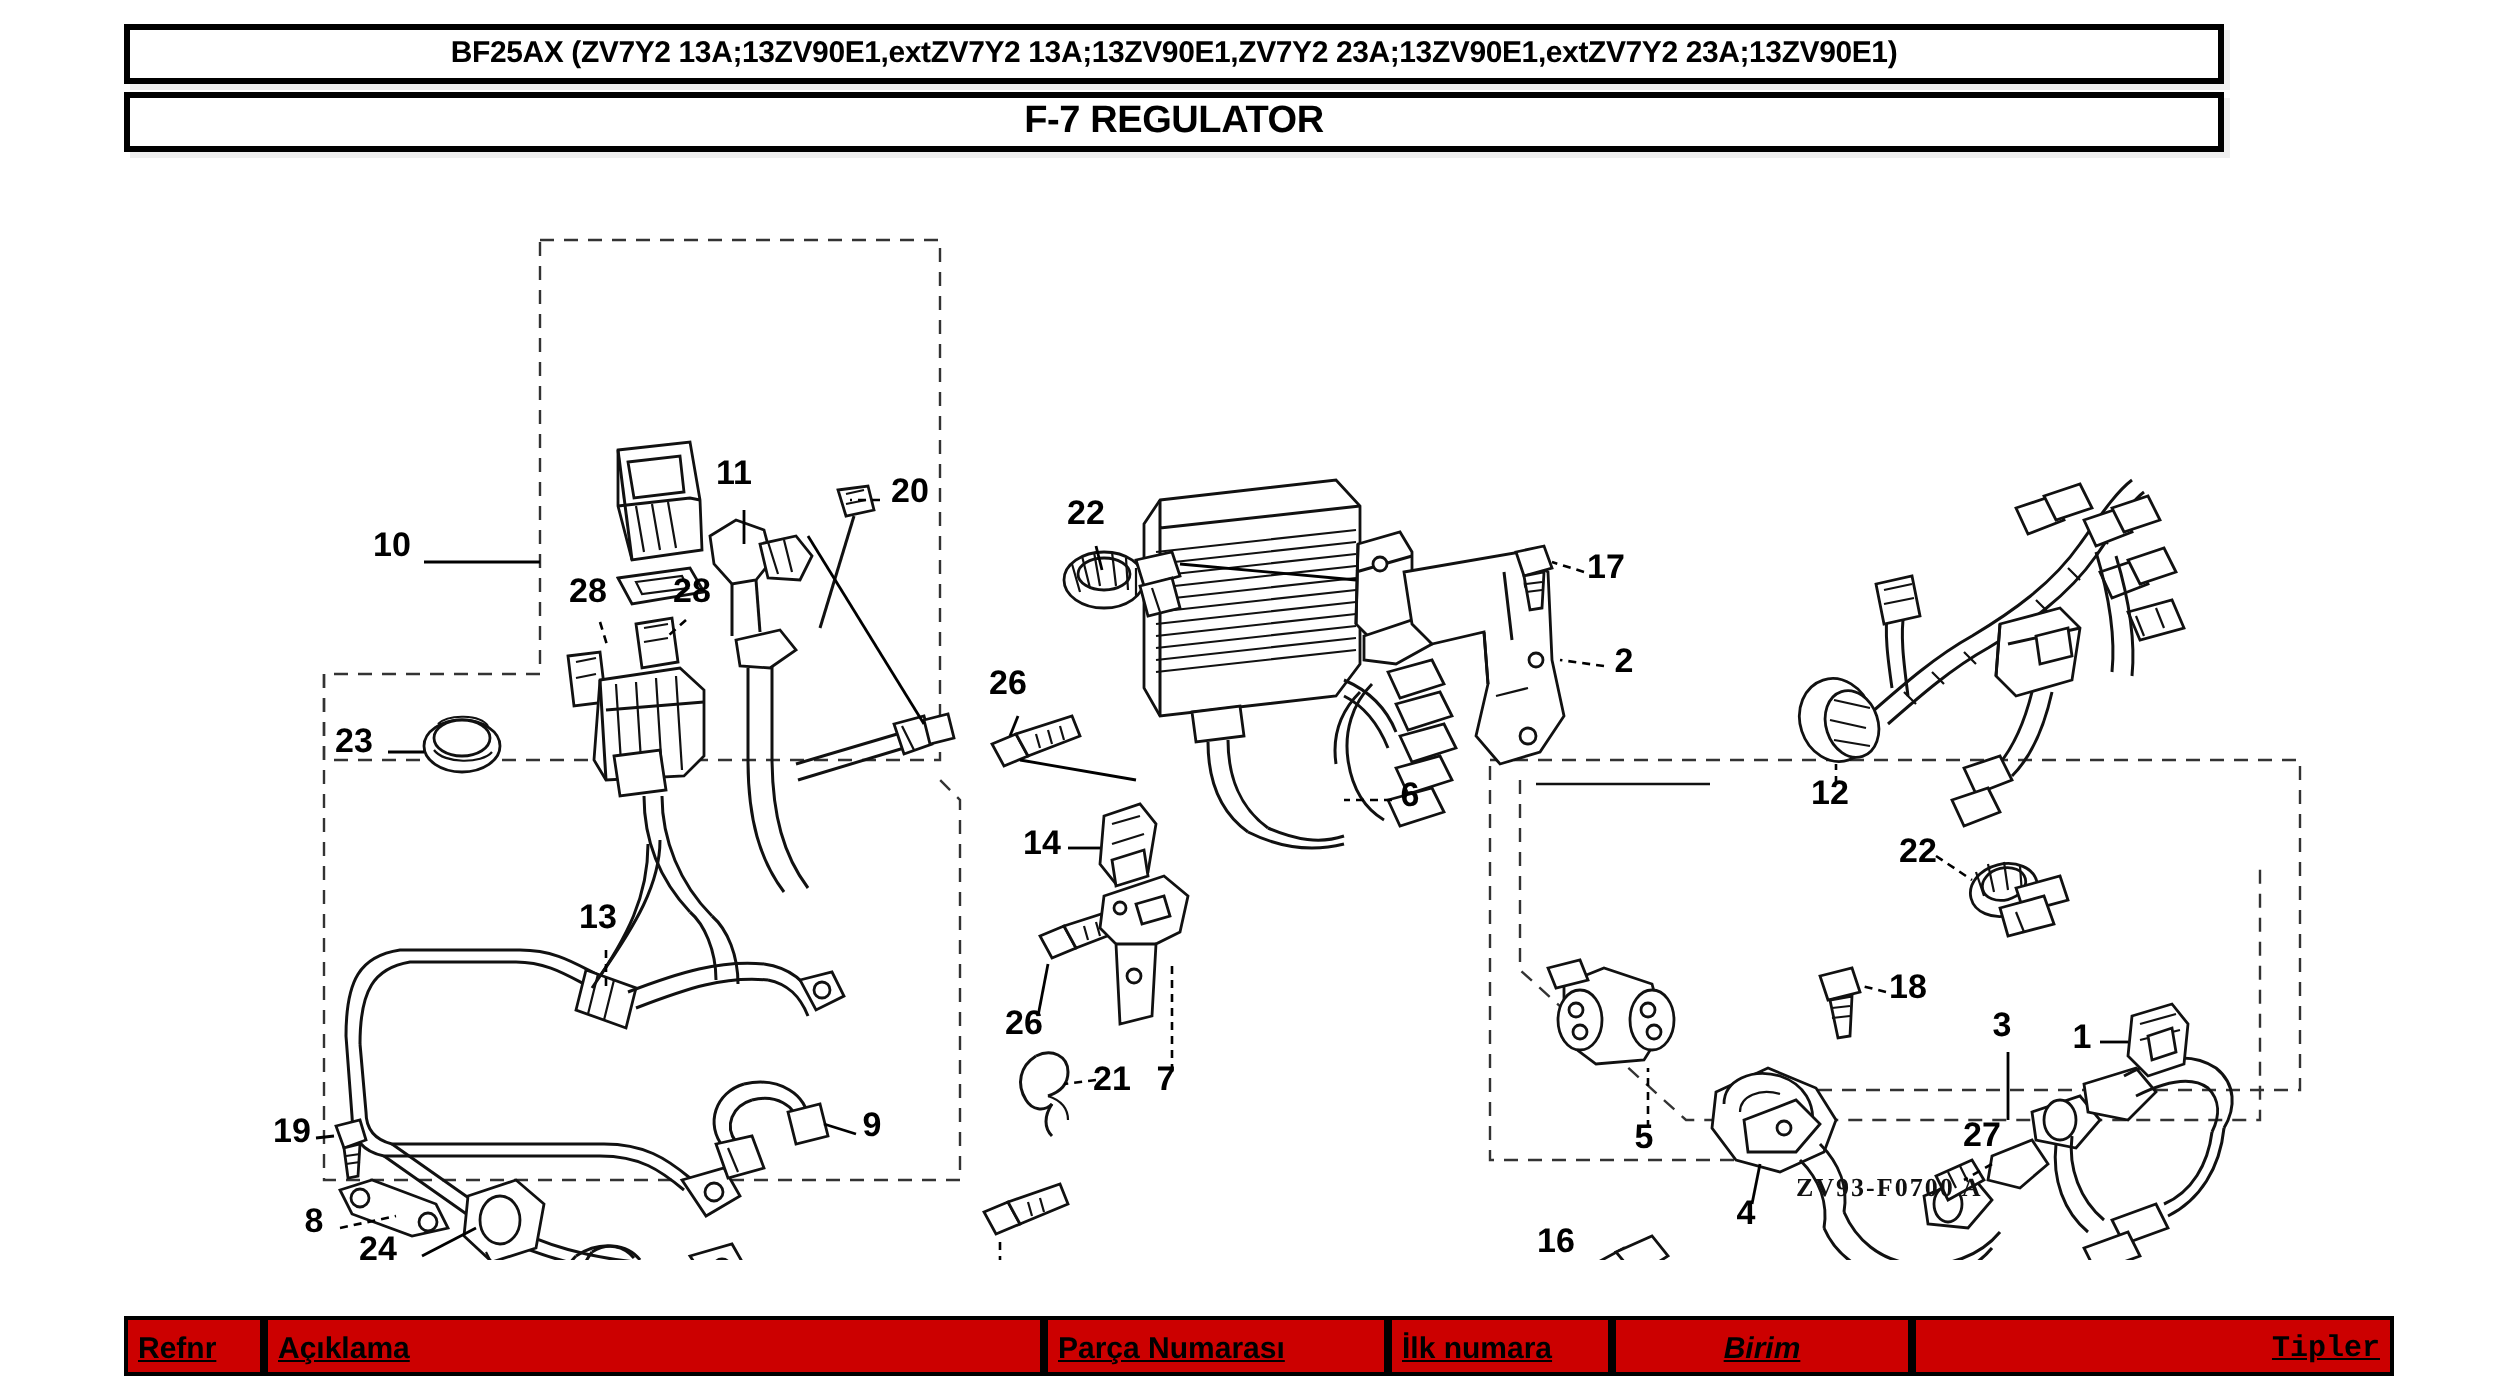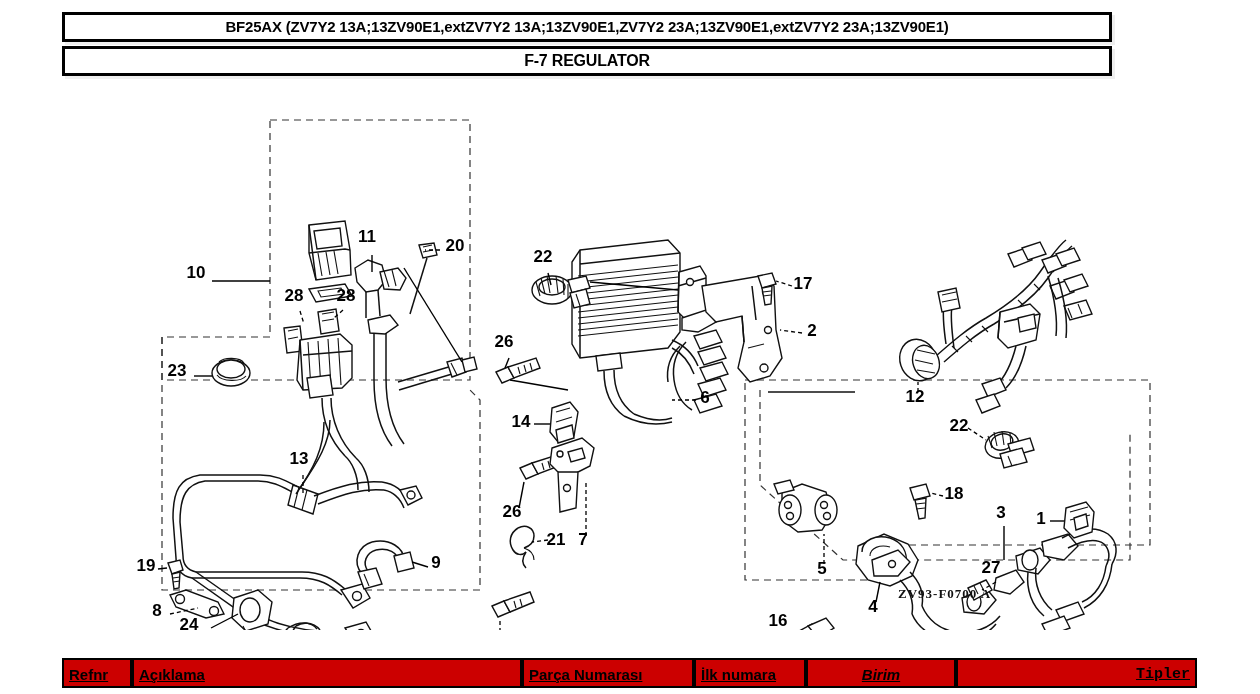--- a/index.html
+++ b/index.html
@@ -32,21 +32,21 @@
   .title-box + .title-box { margin-top: 4px; }
   .title-box .title-text {
     font-weight: bold;
     color: #000000;
     letter-spacing: -0.2px;
     white-space: nowrap;
   }
   #model-title-box { height: 30px; }
   #model-title-box .title-text { font-size: 15px; line-height: 24px; }
   #section-title-box { height: 30px; }
-  #section-title-box .title-text { font-size: 16px; line-height: 24px; }
+  #section-title-box .title-text { font-size: 19px; line-height: 24px; }
 
   
   #diagram-area {
     position: absolute;
     left: 0;
     top: 90px;
     width: 1260px;
     height: 540px;
   }
   #diagram-svg { display: block; }

